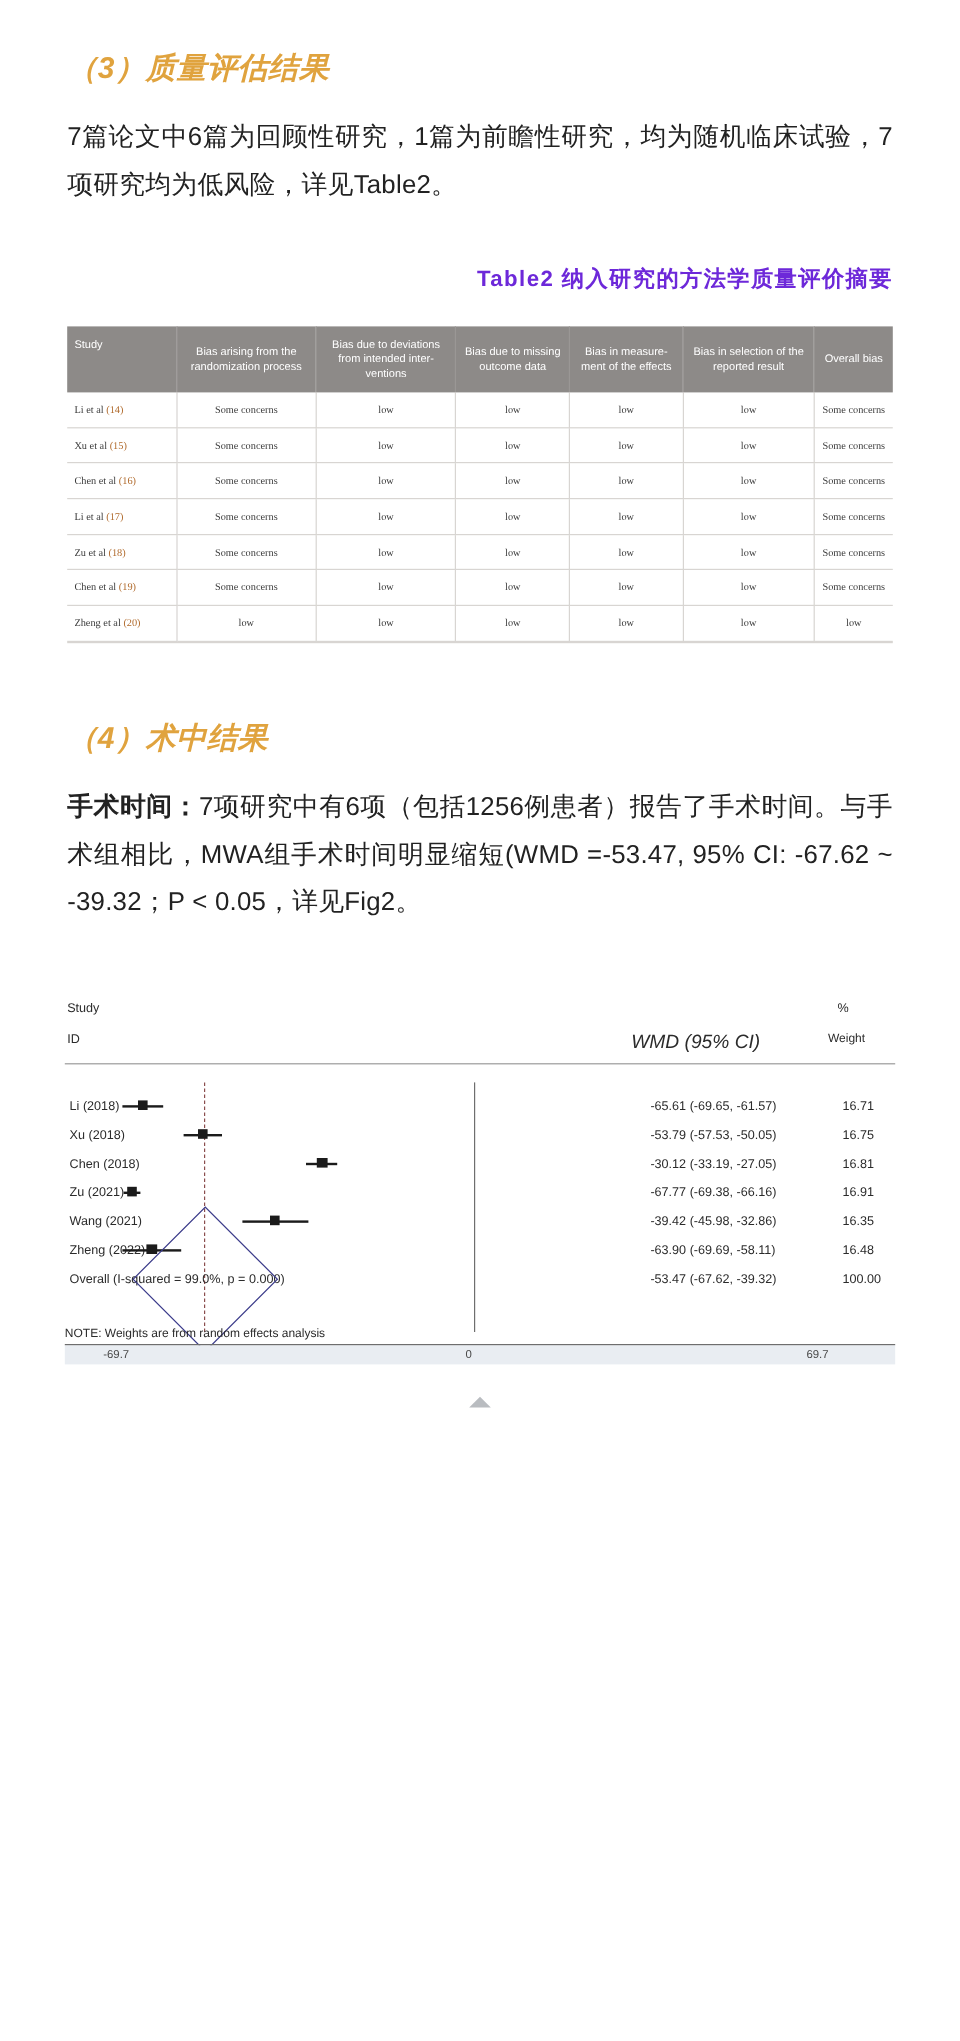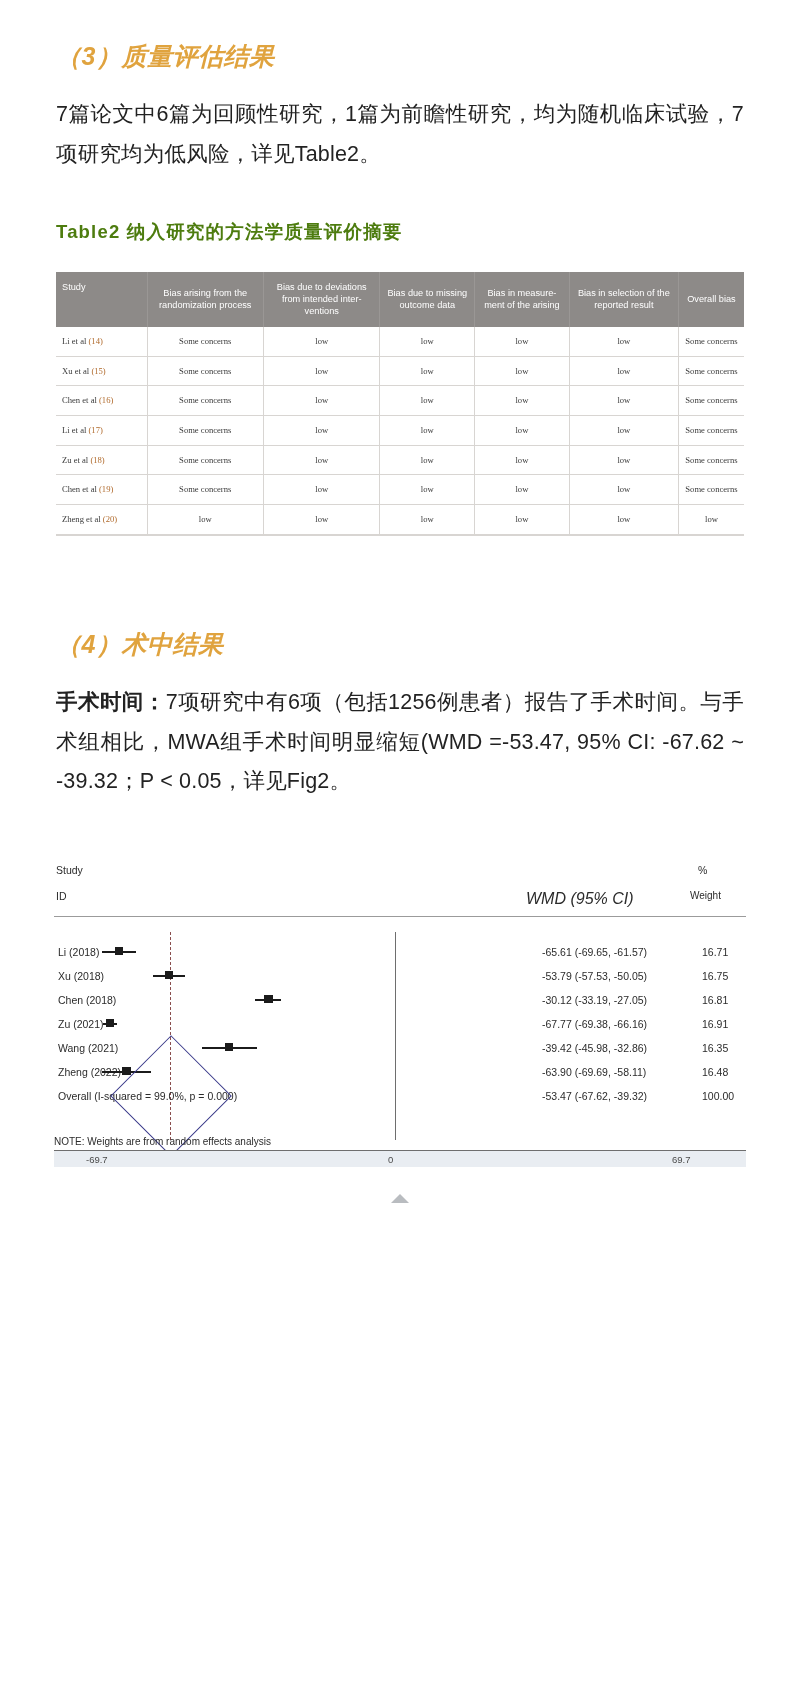--- a/index.html
+++ b/index.html
@@ -37,22 +37,22 @@
     line-height: 1.85;
     color: #222;
     margin: 0 0 10px 0;
     letter-spacing: 0.2px;
     text-align: justify;
   }
   .para b {
     font-weight: bold;
   }
   .table-caption {
-    text-align: left;
-    color: #4d7c0f;
+    text-align: right;
+    color: #6d28d9;
     font-weight: bold;
     font-size: 18.5px;
     letter-spacing: 1.2px;
     margin: 44px 0 28px 0;
   }
   
   .table-wrap {
     padding: 0 56px;
     box-sizing: border-box;
   }
@@ -204,21 +204,21 @@
           <col style="width:13%">
           <col style="width:15%">
           <col style="width:9%">
         </colgroup>
         <thead>
           <tr>
             <th>Study</th>
             <th>Bias arising from the randomization process</th>
             <th>Bias due to deviations from intended inter-ventions</th>
             <th>Bias due to missing outcome data</th>
-            <th>Bias in measure-ment of the arising</th>
+            <th>Bias in measure-ment of the effects</th>
             <th>Bias in selection of the reported result</th>
             <th>Overall bias</th>
           </tr>
         </thead>
         <tbody>
           <tr>
             <td class="study"><span>Li et al</span> <span class="ref">(14)</span></td>
             <td>Some concerns</td>
             <td>low</td>
             <td>low</td>
@@ -278,21 +278,21 @@
             <td>low</td>
             <td>low</td>
             <td>low</td>
             <td>low</td>
           </tr>
         </tbody>
       </table>
     </div>
   </div>
 
-  <div class="content" style="margin-top:92px;">
+  <div class="content" style="margin-top:62px;">
     <h2 class="section-heading">（4）术中结果</h2>
     <p class="para"><b>手术时间：</b><span>7项研究中有6项（包括1256例患者）报告了手术时间。与手术组相比，MWA组手术时间明显缩短(WMD =-53.47, 95% CI: -67.62 ~ -39.32；P &lt; 0.05，详见Fig2。</span></p>
   </div>
 
   <div class="forest-wrap">
     <div class="forest">
       <div class="fl-top-left">Study</div>
       <div class="fl-top-left2">ID</div>
       <div class="fl-wmd">WMD (95% CI)</div>
       <div class="fl-pct">%</div>

